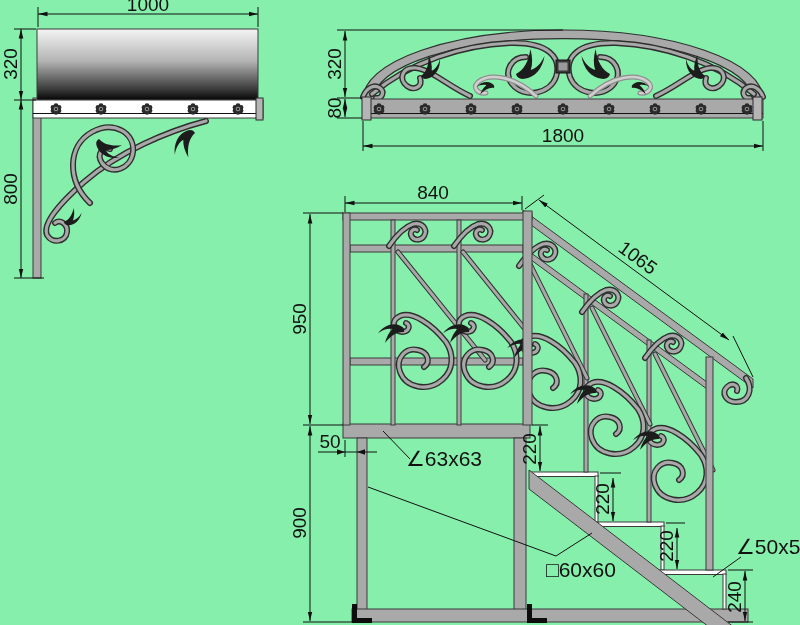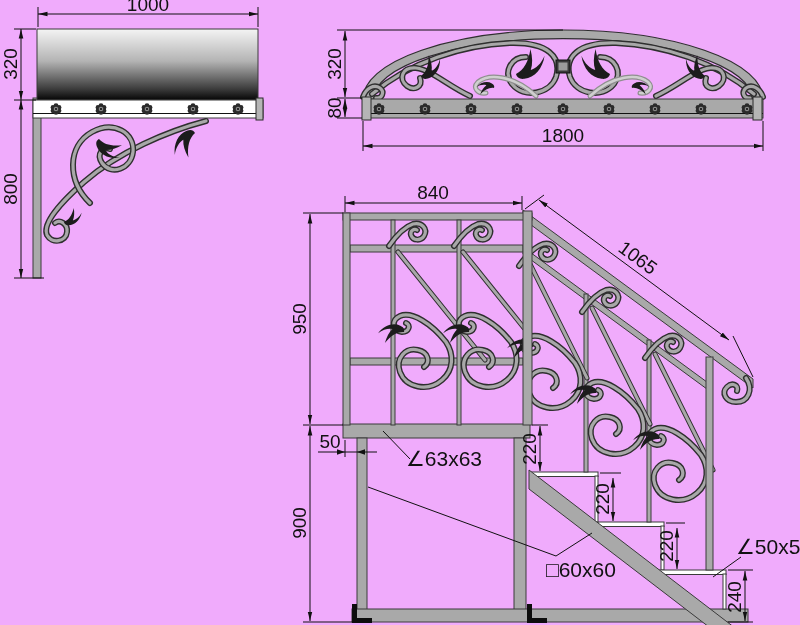--- a/index.html
+++ b/index.html
@@ -1,16 +1,16 @@
 <!DOCTYPE html>
 <html><head>
 <meta charset="utf-8">
 <style>
   html,body{margin:0;padding:0;background:#fff;}
-  .stage{position:relative;width:800px;height:625px;background:#f0abfc;overflow:hidden;
+  .stage{position:relative;width:800px;height:625px;background:#86efac;overflow:hidden;
          font-family:"Liberation Sans","DejaVu Sans",sans-serif;}
   svg{display:block;}
   .dim{font:19px "Liberation Sans","DejaVu Sans",sans-serif;fill:#111;}
   .lbl{font:21px "Liberation Sans","DejaVu Sans",sans-serif;fill:#111;}
   .dl{stroke:#111;stroke-width:1;fill:none;}
   .xl{stroke:#111;stroke-width:1;fill:none;}
   .bar{fill:#a9a9a9;stroke:#3a3a3a;stroke-width:1;}
   .bar2{fill:#b5b5b5;stroke:#2a2a2a;stroke-width:1;}
   .white{fill:#ffffff;stroke:#3a3a3a;stroke-width:1;}
   .orn-o{stroke:#2f2f2f;stroke-width:6;fill:none;stroke-linecap:round;stroke-linejoin:round;}

